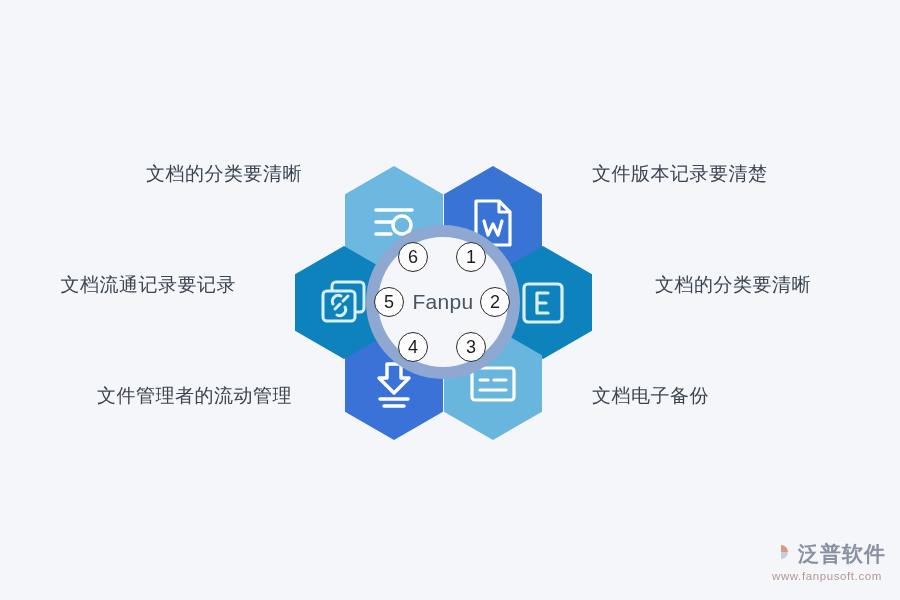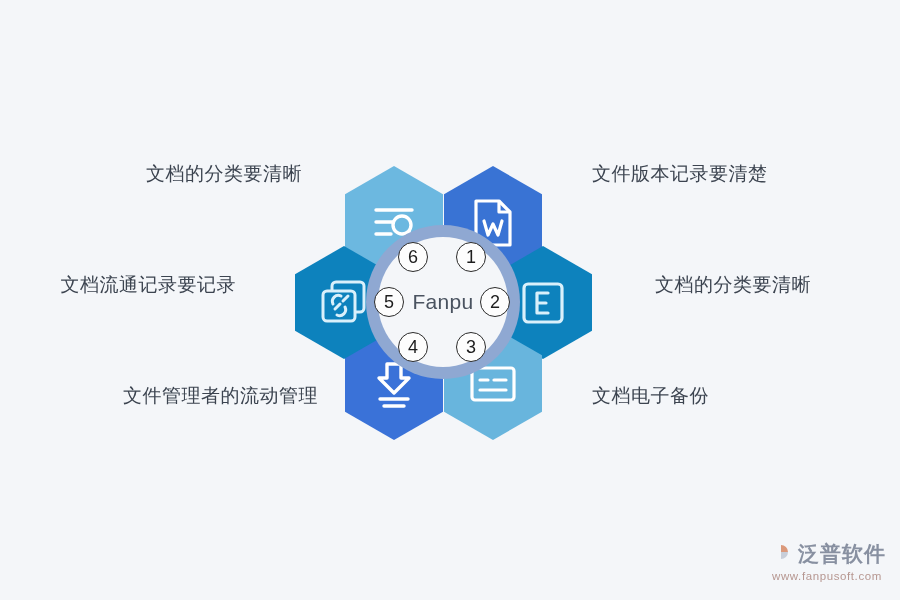--- a/index.html
+++ b/index.html
@@ -27,21 +27,21 @@
     font-size: 19px;
     line-height: 1.25;
     white-space: nowrap;
     letter-spacing: 0.5px;
   }
   .label.left  { text-align: right; }
   .label.right { text-align: left;  }
 
   .lbl-6 { left: 0;   top: 162px; width: 302px; }
   .lbl-5 { left: 0;   top: 273px; width: 236px; }
-  .lbl-4 { left: 0;   top: 384px; width: 292px; margin-left: 26px; }
+  .lbl-4 { left: 0;   top: 384px; width: 292px; }
 
   .lbl-1 { left: 592px; top: 162px; }
   .lbl-2 { left: 655px; top: 273px; }
   .lbl-3 { left: 592px; top: 384px; }
 
   
   #cluster {
     position: absolute;
     left: 298px;
     top: 160px;

